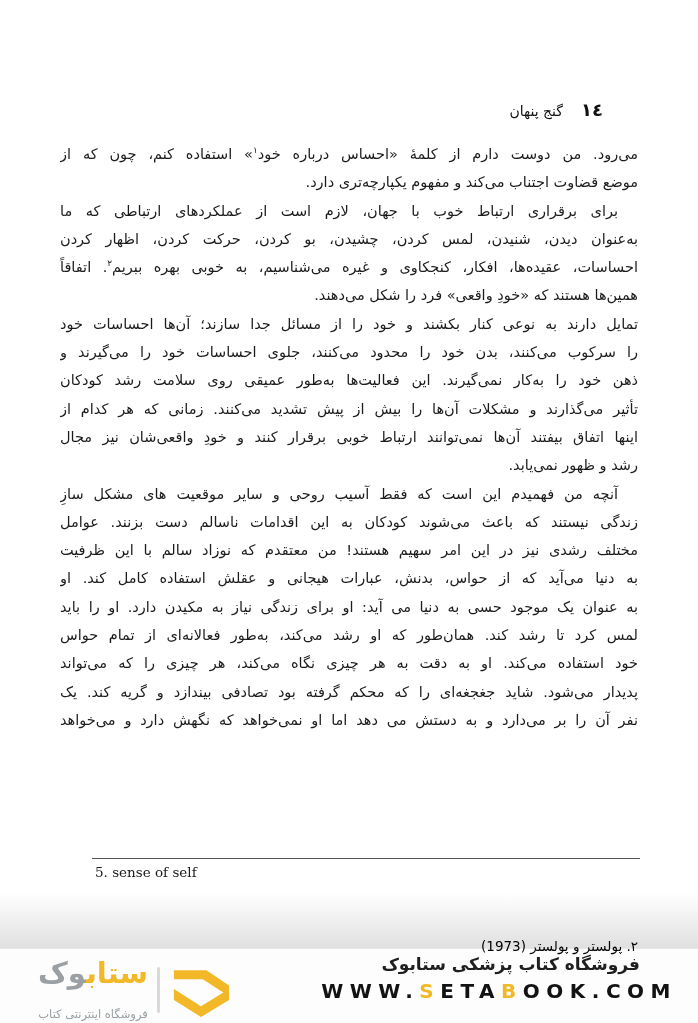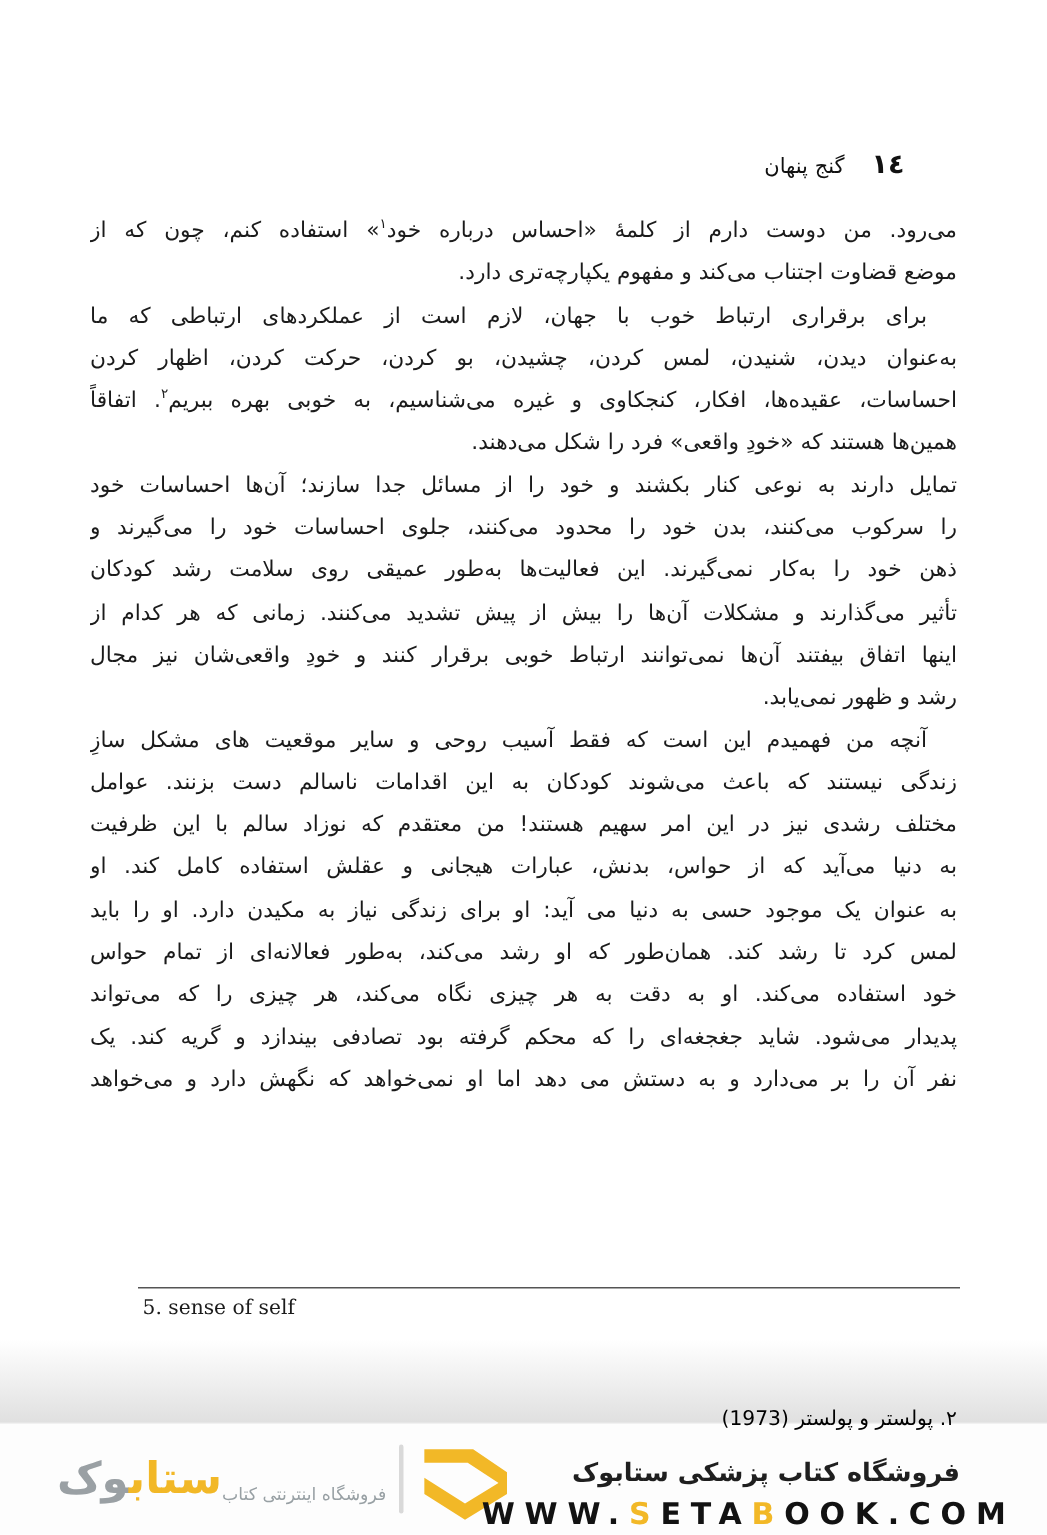--- a/index.html
+++ b/index.html
@@ -38,37 +38,37 @@
   }
   .bottom-fade{
     position:absolute;top:893px;left:0;right:0;height:55px;z-index:1;
     background:linear-gradient(to bottom,rgba(227,227,227,0) 0%,#e0e0e0 100%);
   }
   .page-footer{
     position:absolute;top:948px;left:0;right:0;bottom:0;
     background:#fdfdfd;border-top:1px solid #e6e6e6;z-index:2;
   }
   .footer-right{
-    position:absolute;right:21px;top:23px;display:flex;
+    position:absolute;right:21px;top:5px;display:flex;
     flex-direction:column;align-items:flex-end;
   }
   .shop-name{
     direction:rtl;font-size:17px;font-weight:600;color:#1f1f1f;
     padding-left:0;margin-right:37px;letter-spacing:0;
   }
   .site-url{
     margin-top:5px;direction:ltr;font-size:20px;font-weight:700;
     letter-spacing:6.5px;color:#121212;white-space:nowrap;
   }
   .site-url .yl{color:var(--accent-yellow,#F2B827);}
   .footer-logo{
     position:absolute;left:38px;top:9px;display:flex;direction:ltr;
     align-items:center;gap:9px;
   }
-  .logo-textcol{display:flex;flex-direction:row;}
+  .logo-textcol{display:flex;flex-direction:column;align-items:center;}
   .logo-wordmark{
     direction:rtl;font-size:29px;font-weight:bold;line-height:1.05;
     letter-spacing:1px;
   }
   .wm-yellow{color:var(--accent-yellow,#F2B827);}
   .wm-gray{color:var(--logo-gray,#9AA0A4);}
   .logo-tagline{font-size:11.5px;color:#98A0A4;margin-top:19px;direction:rtl;}
   .logo-divider{width:3px;height:46px;background:#d9d9d9;border-radius:2px;}
   .logo-icon svg{display:block;}
 </style>

